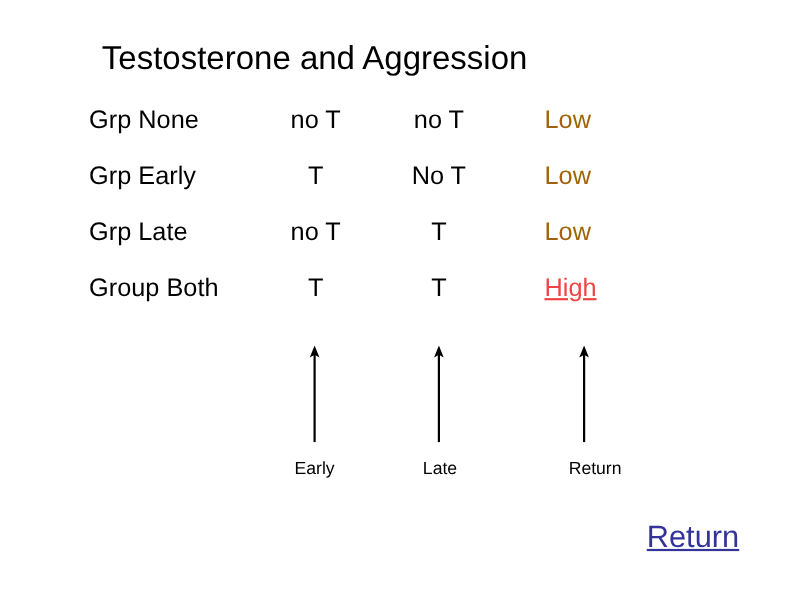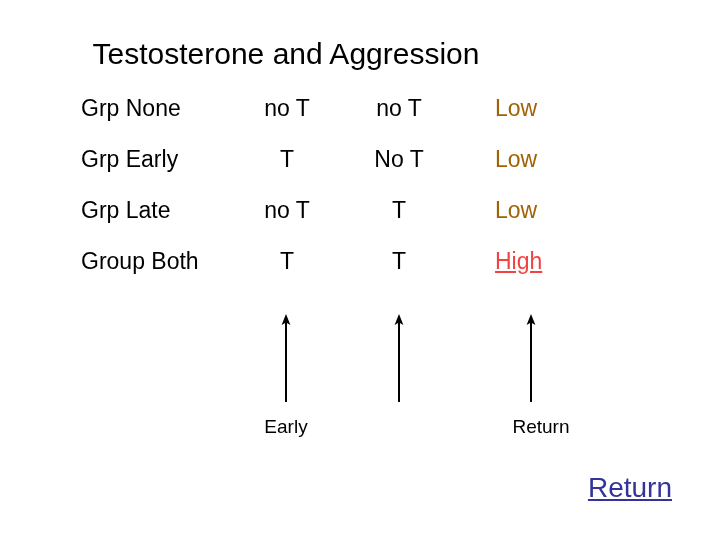--- a/index.html
+++ b/index.html
@@ -81,21 +81,21 @@
   }
   .arrow svg { display: block; }
   #arrow-early  { left: 278px; top: 314px; }
   #arrow-late   { left: 391px; top: 314px; }
   #arrow-result { left: 523px; top: 314px; }
 
   
   .axis-label {
     position: absolute;
     top: 413px;
-    font-size: 19px;
+    font-size: 16px;
     line-height: 27px;
     color: #000000;
     text-align: center;
     white-space: nowrap;
   }
   #axis-label-early  { left: 232px; width: 108px; }
   #axis-label-late   { left: 346px; width: 108px; }
   #axis-label-result { left: 487px; width: 108px; }
 
   
@@ -165,17 +165,18 @@
   </div>
 
   <div class="arrow" id="arrow-result">
     <svg width="16" height="88" viewBox="0 0 16 88" xmlns="http://www.w3.org/2000/svg">
       <line x1="8" y1="88" x2="8" y2="7" stroke="#000000" stroke-width="2"></line>
       <polygon points="8,0 3.6,11 8,8.6 12.4,11" fill="#000000"></polygon>
     </svg>
   </div>
 
   <div class="axis-label" id="axis-label-early">Early</div>
+  <div class="axis-label" id="axis-label-late">Late</div>
   <div class="axis-label" id="axis-label-result">Return</div>
 
   <a id="return-link" href="#">Return</a>
 
 </div>
 
 </body></html>

